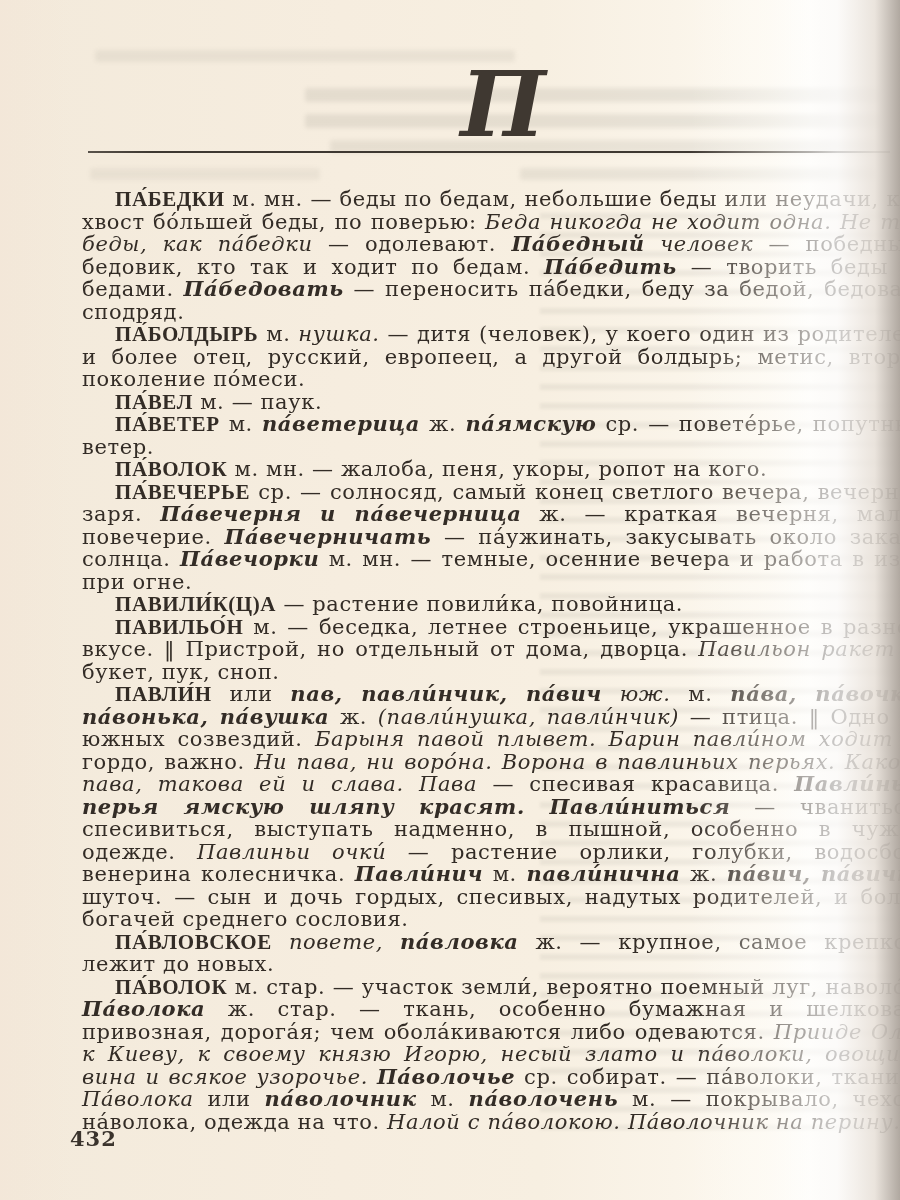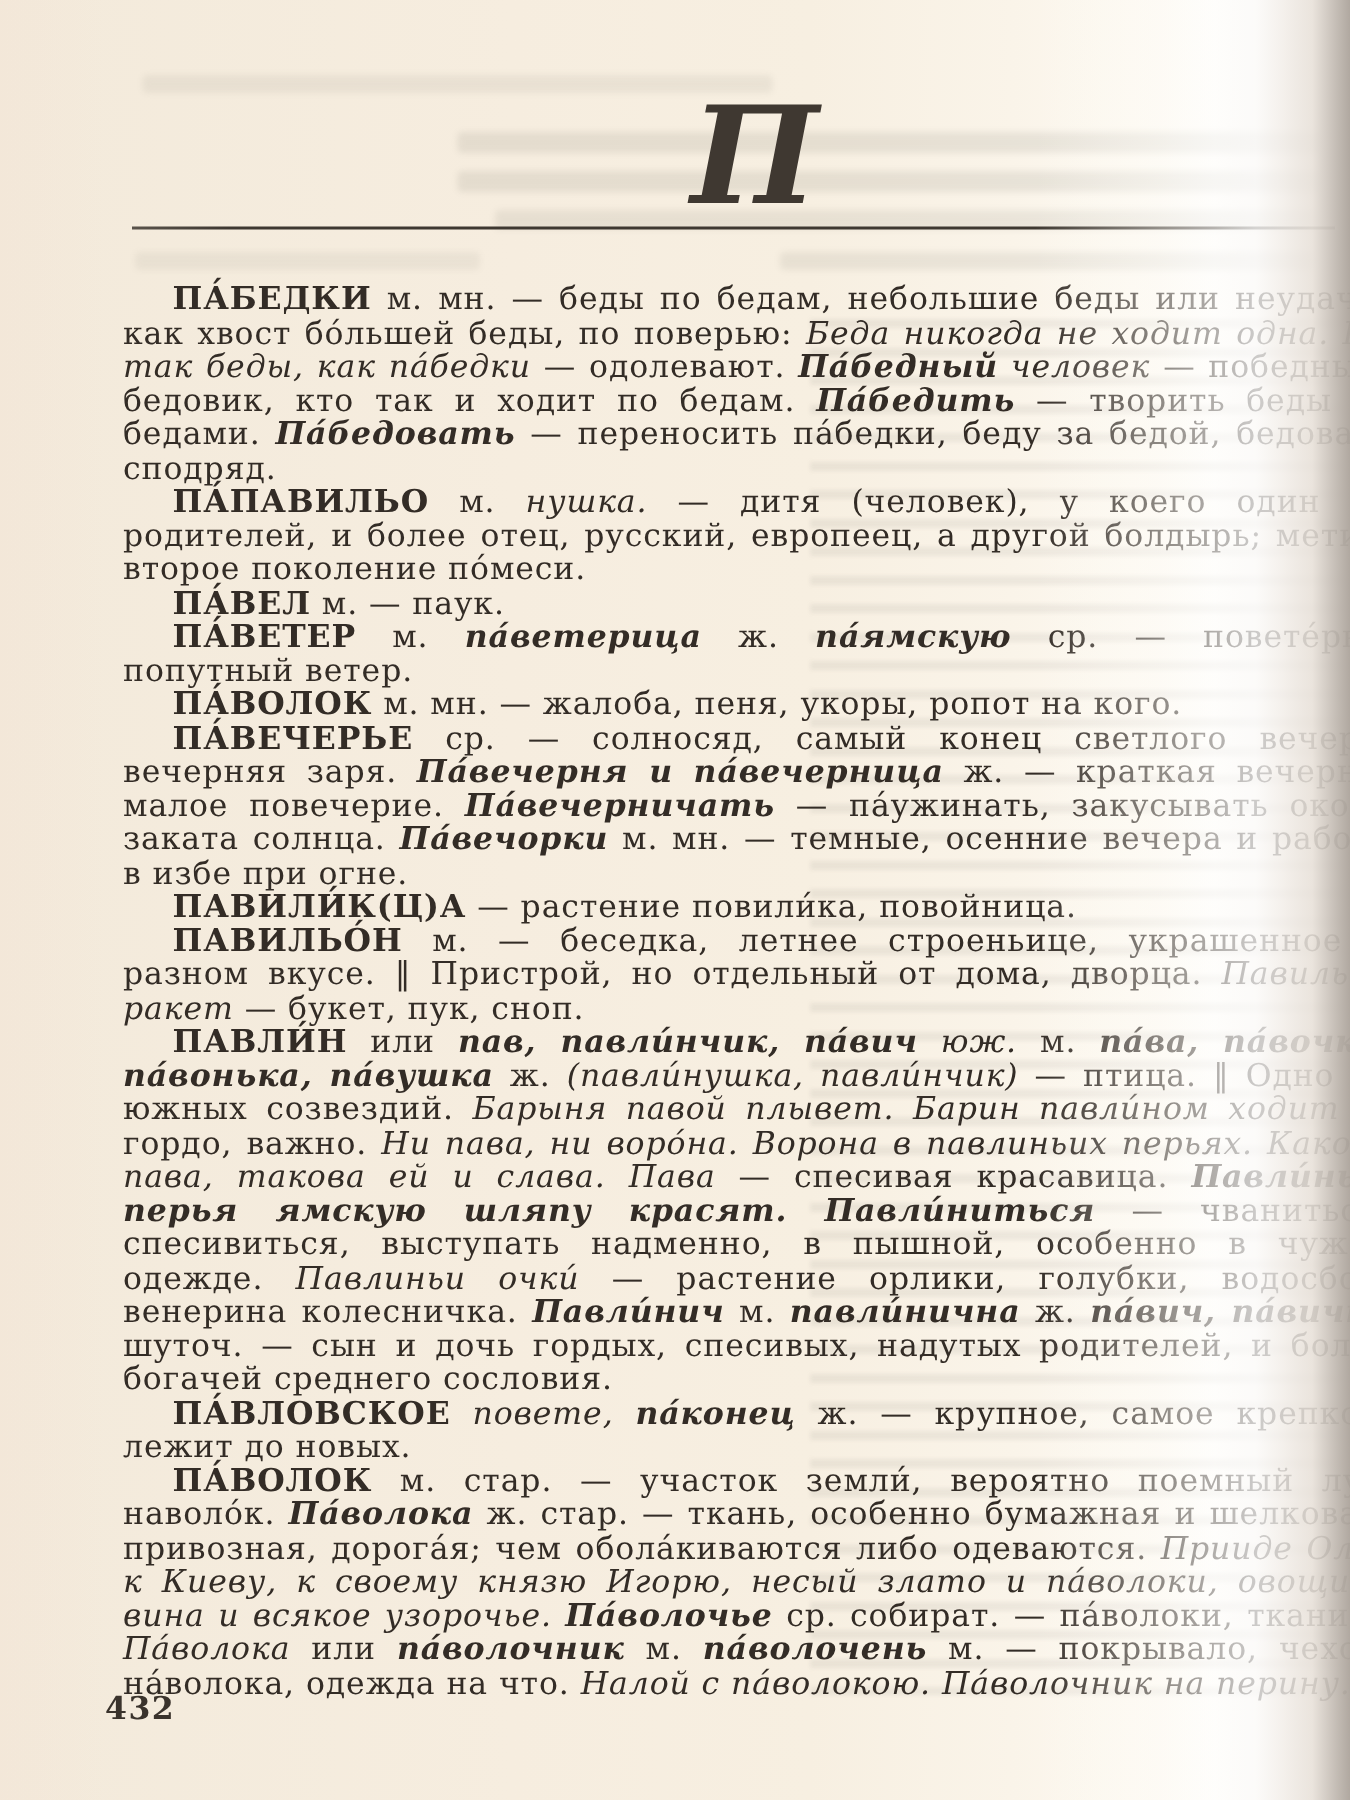--- a/index.html
+++ b/index.html
@@ -23,21 +23,21 @@
          font-weight:bold;font-style:italic;color:#3f3831;z-index:2;}
   .heading-rule{position:absolute;left:88px;top:151px;width:802px;height:2px;
          background:linear-gradient(90deg,
             rgba(62,56,49,.85), #3e3831 8%, #3e3831 90%, rgba(90,83,75,.7));
          z-index:2;}
 
   .text-block{position:absolute;left:82px;top:188px;width:845px;
          font-size:21px;line-height:22.5px;letter-spacing:0.6px;
          color:#332c26;text-align:justify;z-index:2;}
   .text-block p.entry{margin:0;text-indent:33px;}
-  .s-b{font-weight:bold;}
+  .s-b{font-weight:bold;font-family:Liberation Serif, serif;}
   .s-i{font-style:italic;}
   .s-bi{font-weight:bold;font-style:italic;}
   .s-r{font-weight:normal;font-style:normal;}
 
   .page-number{position:absolute;left:70px;top:1126px;width:830px;
          text-align:left;font-weight:bold;font-size:21px;
          letter-spacing:1px;color:#3a332c;z-index:2;}
 
   
   .right-fade{position:absolute;top:0;right:0;width:210px;height:1200px;z-index:4;
@@ -61,29 +61,29 @@
   <div class="bleed" style="top:140px;left:330px;width:548px;height:13px;opacity:.12"></div>
   <div class="bleed" style="top:168px;left:90px;width:230px;height:12px;opacity:.09"></div>
   <div class="bleed" style="top:168px;left:520px;width:356px;height:12px;opacity:.12"></div>
   <div class="bleed-col"></div>
 
   <div class="letter-heading">П</div>
   <div class="heading-rule"></div>
 
   <div class="text-block">
       <p class="entry"><span class="s-b">ПА́БЕДКИ</span><span class="s-r"> м. мн. — беды по бедам, небольшие беды или неудачи, как хвост бо́льшей беды, по поверью: </span><span class="s-i">Беда никогда не ходит одна. Не так беды, как па́бедки</span><span class="s-r"> — одолевают. </span><span class="s-bi">Па́бедный</span><span class="s-i"> человек</span><span class="s-r"> — победный, бедовик, кто так и ходит по бедам. </span><span class="s-bi">Па́бедить</span><span class="s-r"> — творить беды за бедами. </span><span class="s-bi">Па́бедовать</span><span class="s-r"> — переносить па́бедки, беду за бедой, бедовать сподряд.</span></p>
-      <p class="entry"><span class="s-b">ПА́ПАВИЛЬО</span><span class="s-r"> м. </span><span class="s-i">нушка.</span><span class="s-r"> — дитя (человек), у коего один из родителей, и более отец, русский, европеец, а другой болдырь; метис, второе поколение по́меси.</span></p>
+      <p class="entry"><span class="s-b">ПА́БОЛДЫРЬ</span><span class="s-r"> м. </span><span class="s-i">нушка.</span><span class="s-r"> — дитя (человек), у коего один из родителей, и более отец, русский, европеец, а другой болдырь; метис, второе поколение по́меси.</span></p>
       <p class="entry"><span class="s-b">ПА́ВЕЛ</span><span class="s-r"> м. — паук.</span></p>
       <p class="entry"><span class="s-b">ПА́ВЕТЕР</span><span class="s-r"> м. </span><span class="s-bi">па́ветерица</span><span class="s-r"> ж. </span><span class="s-bi">па́ямскую</span><span class="s-r"> ср. — повете́рье, попутный ветер.</span></p>
       <p class="entry"><span class="s-b">ПА́ВОЛОК</span><span class="s-r"> м. мн. — жалоба, пеня, укоры, ропот на кого.</span></p>
       <p class="entry"><span class="s-b">ПА́ВЕЧЕРЬЕ</span><span class="s-r"> ср. — солносяд, самый конец светлого вечера, вечерняя заря. </span><span class="s-bi">Па́вечерня и па́вечерница</span><span class="s-r"> ж. — краткая вечерня, малое повечерие. </span><span class="s-bi">Па́вечерничать</span><span class="s-r"> — па́ужинать, закусывать около заката солнца. </span><span class="s-bi">Па́вечорки</span><span class="s-r"> м. мн. — темные, осенние вечера и работа в избе при огне.</span></p>
       <p class="entry"><span class="s-b">ПАВИЛИ́К(Ц)А</span><span class="s-r"> — растение повили́ка, повойница.</span></p>
       <p class="entry"><span class="s-b">ПАВИЛЬО́Н</span><span class="s-r"> м. — беседка, летнее строеньице, украшенное в разном вкусе. ‖ Пристрой, но отдельный от дома, дворца. </span><span class="s-i">Павильон ракет</span><span class="s-r"> — букет, пук, сноп.</span></p>
       <p class="entry"><span class="s-b">ПАВЛИ́Н</span><span class="s-r"> или </span><span class="s-bi">пав, павли́нчик, па́вич</span><span class="s-i"> юж.</span><span class="s-r"> м. </span><span class="s-bi">па́ва, па́вочка, па́вонька, па́вушка</span><span class="s-r"> ж. </span><span class="s-i">(павли́нушка, павли́нчик)</span><span class="s-r"> — птица. ‖ Одно из южных созвездий. </span><span class="s-i">Барыня павой плывет. Барин павли́ном ходит</span><span class="s-r"> — гордо, важно. </span><span class="s-i">Ни пава, ни воро́на. Ворона в павлиньих перьях. Какова пава, такова ей и слава. Пава</span><span class="s-r"> — спесивая красавица. </span><span class="s-bi">Павли́ные перья ямскую шляпу красят. Павли́ниться</span><span class="s-r"> — чваниться, спесивиться, выступать надменно, в пышной, особенно в чужой одежде. </span><span class="s-i">Павлиньи очки́</span><span class="s-r"> — растение орлики, голубки, водосбор, венерина колесничка. </span><span class="s-bi">Павли́нич</span><span class="s-r"> м. </span><span class="s-bi">павли́нична</span><span class="s-r"> ж. </span><span class="s-bi">па́вич, па́вична</span><span class="s-r"> шуточ. — сын и дочь гордых, спесивых, надутых родителей, и более богачей среднего сословия.</span></p>
-      <p class="entry"><span class="s-b">ПА́ВЛОВСКОЕ</span><span class="s-i"> повете, </span><span class="s-bi">па́конец</span><span class="s-r"> ж. — крупное, самое крепкое, лежит до новых.</span></p>
+      <p class="entry"><span class="s-b">ПА́ВЛОВСКОЕ</span><span class="s-i"> повете, </span><span class="s-bi">па́вловка</span><span class="s-r"> ж. — крупное, самое крепкое, лежит до новых.</span></p>
       <p class="entry"><span class="s-b">ПА́ВОЛОК</span><span class="s-r"> м. стар. — участок земли́, вероятно поемный луг, наволо́к. </span><span class="s-bi">Па́волока</span><span class="s-r"> ж. стар. — ткань, особенно бумажная и шелковая, привозная, дорога́я; чем обола́киваются либо одеваются. </span><span class="s-i">Прииде Олег к Киеву, к своему князю Игорю, несый злато и па́волоки, овощи и вина и всякое узорочье. </span><span class="s-bi">Па́волочье</span><span class="s-r"> ср. собират. — па́волоки, ткани. ‖ </span><span class="s-i">Па́волока</span><span class="s-r"> или </span><span class="s-bi">па́волочник</span><span class="s-r"> м. </span><span class="s-bi">па́волочень</span><span class="s-r"> м. — покрывало, чехол, на́волока, одежда на что. </span><span class="s-i">Налой с па́волокою. Па́волочник на перину.</span></p>
     </div>
 
   <div class="page-number">432</div>
 
   <div class="left-tint"></div>
   <div class="right-fade"></div>
 </div>
 
 </body></html>

